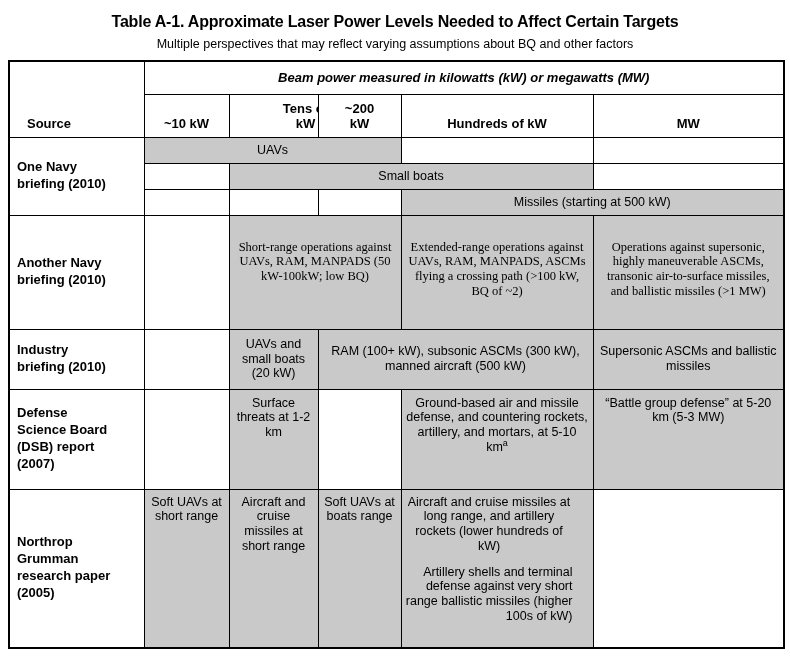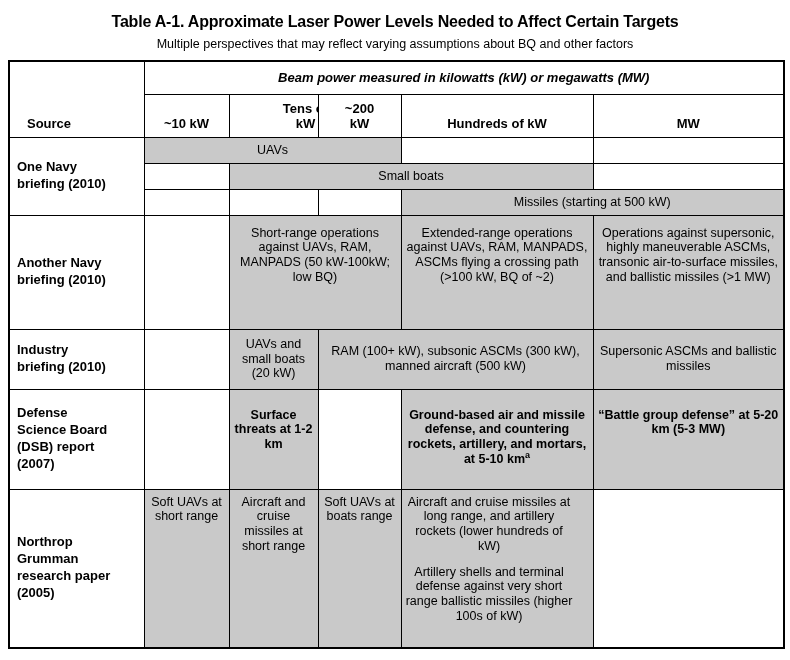--- a/index.html
+++ b/index.html
@@ -31,25 +31,25 @@
   th.sub-h { vertical-align: bottom; padding-bottom: 5px; }
   th.source-h { vertical-align: bottom; text-align: left; padding: 0 0 5px 17px; }
   .narrow-tens { display: inline-block; width: 52px; margin-left: 46px; }
   .narrow-100 { display: inline-block; width: 38px; }
   td.source {
     text-align: left; font-weight: bold; font-size: 13px; line-height: 1.3;
     vertical-align: middle; padding: 6px 26px 6px 7px;
   }
   td.shade { background: var(--shade); }
   tr.vtop td:not(.source) { vertical-align: top; }
-  tr.row-another td:not(.source) { padding-top: 10px; }
-  tr.row-dsb td:not(.source) { padding-top: 18px; font-weight: bold; }
+  tr.row-another td:not(.source) { padding-top: 24px; font-family: Liberation Serif, serif; }
+  tr.row-dsb td:not(.source) { padding-top: 6px; }
   tr.row-ng td:not(.source) { padding-top: 5px; }
   td .para { margin: 0 16px 11px 0; }
-  td .para:last-child { margin-bottom: 0; }
+  td .para:last-child { margin-bottom: 0; text-align: right; }
   sup { font-size: 9px; vertical-align: super; line-height: 0; }
 </style>
 </head>
 <body>
 
 <div>
 
   <div class="title">Table A-1. Approximate Laser Power Levels Needed to Affect Certain Targets</div>
   <div class="subtitle">Multiple perspectives that may reflect varying assumptions about BQ and other factors</div>
 

